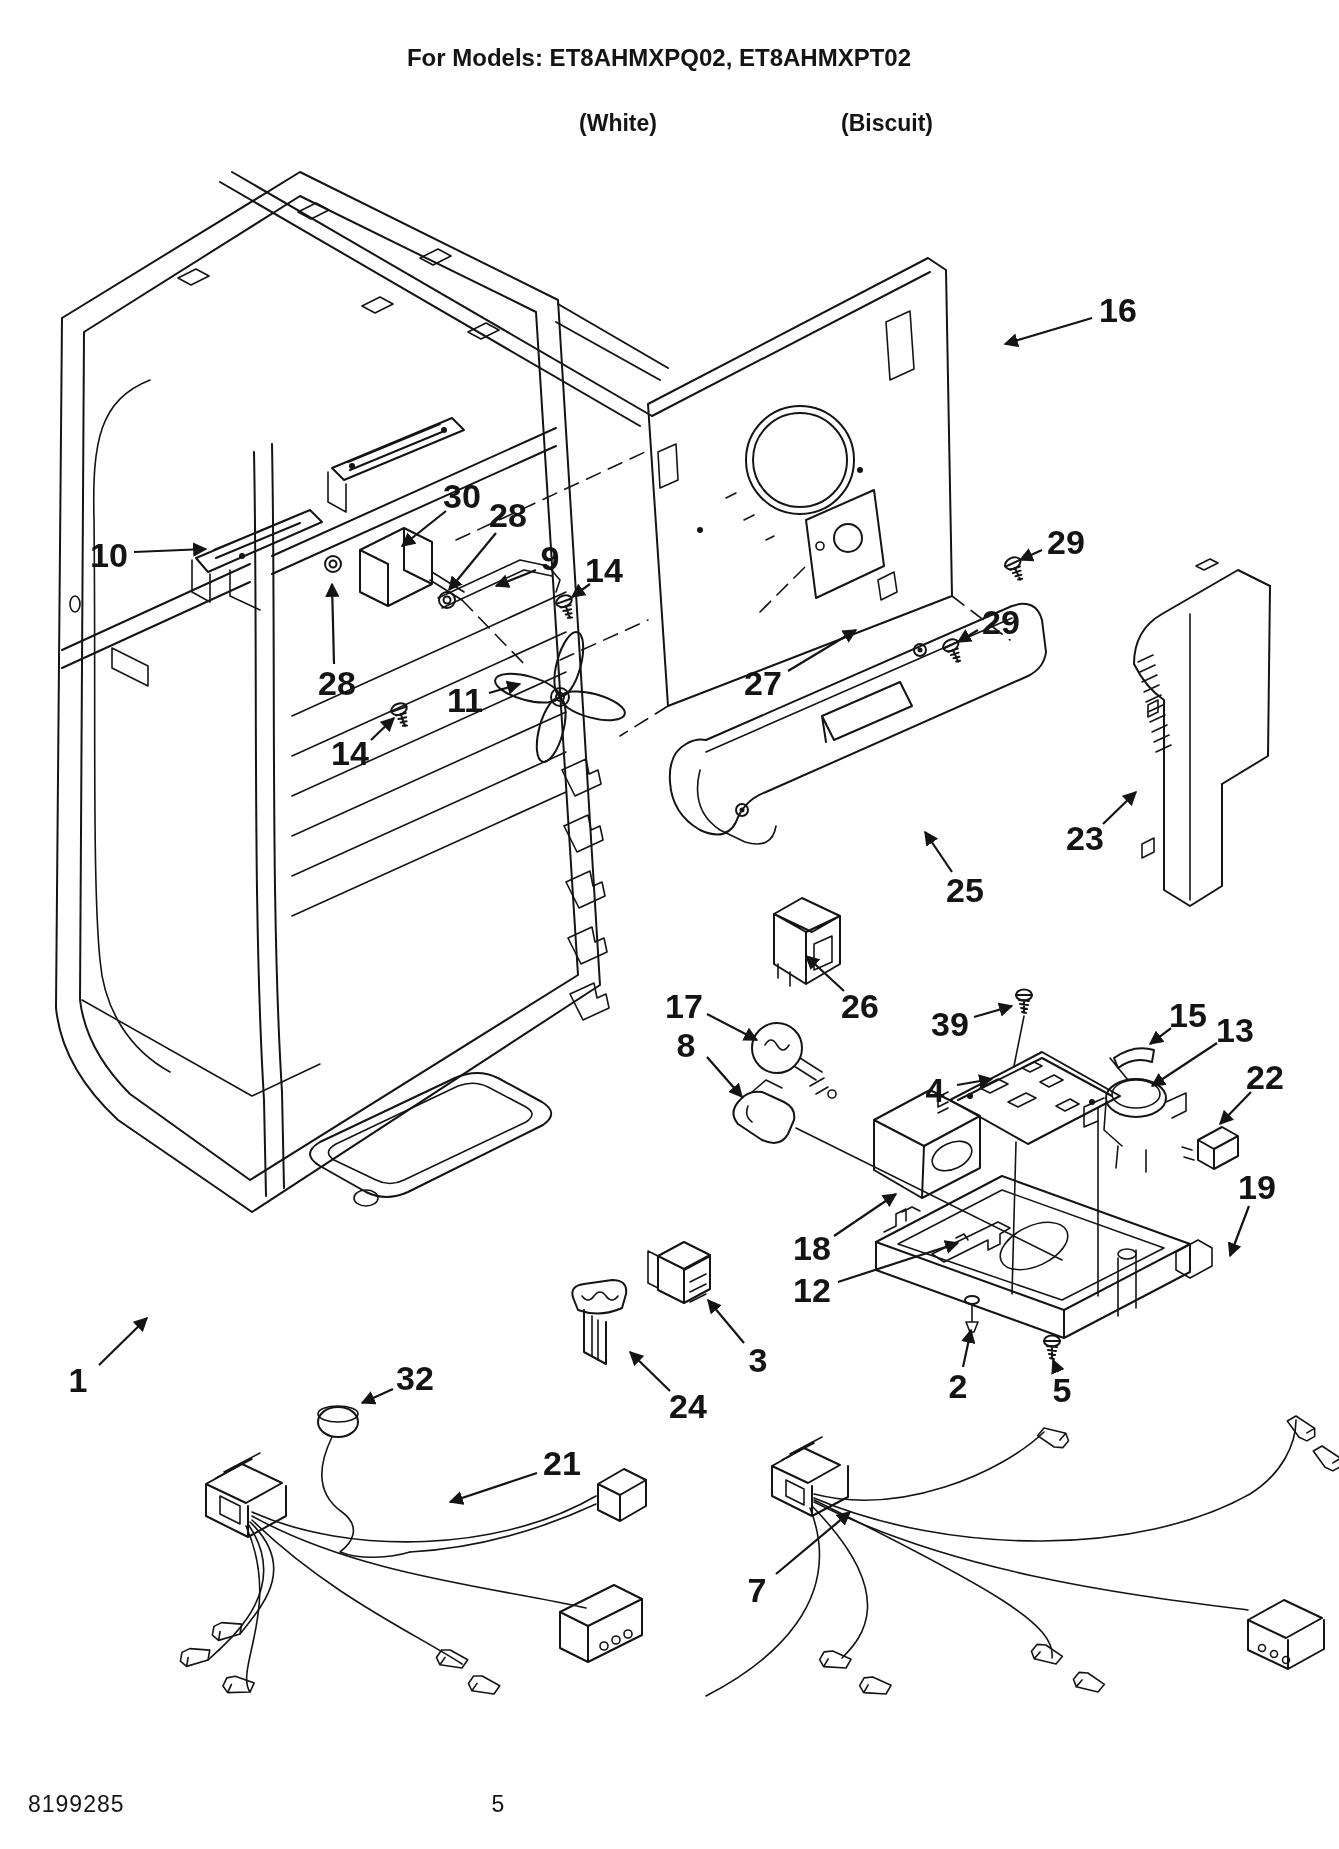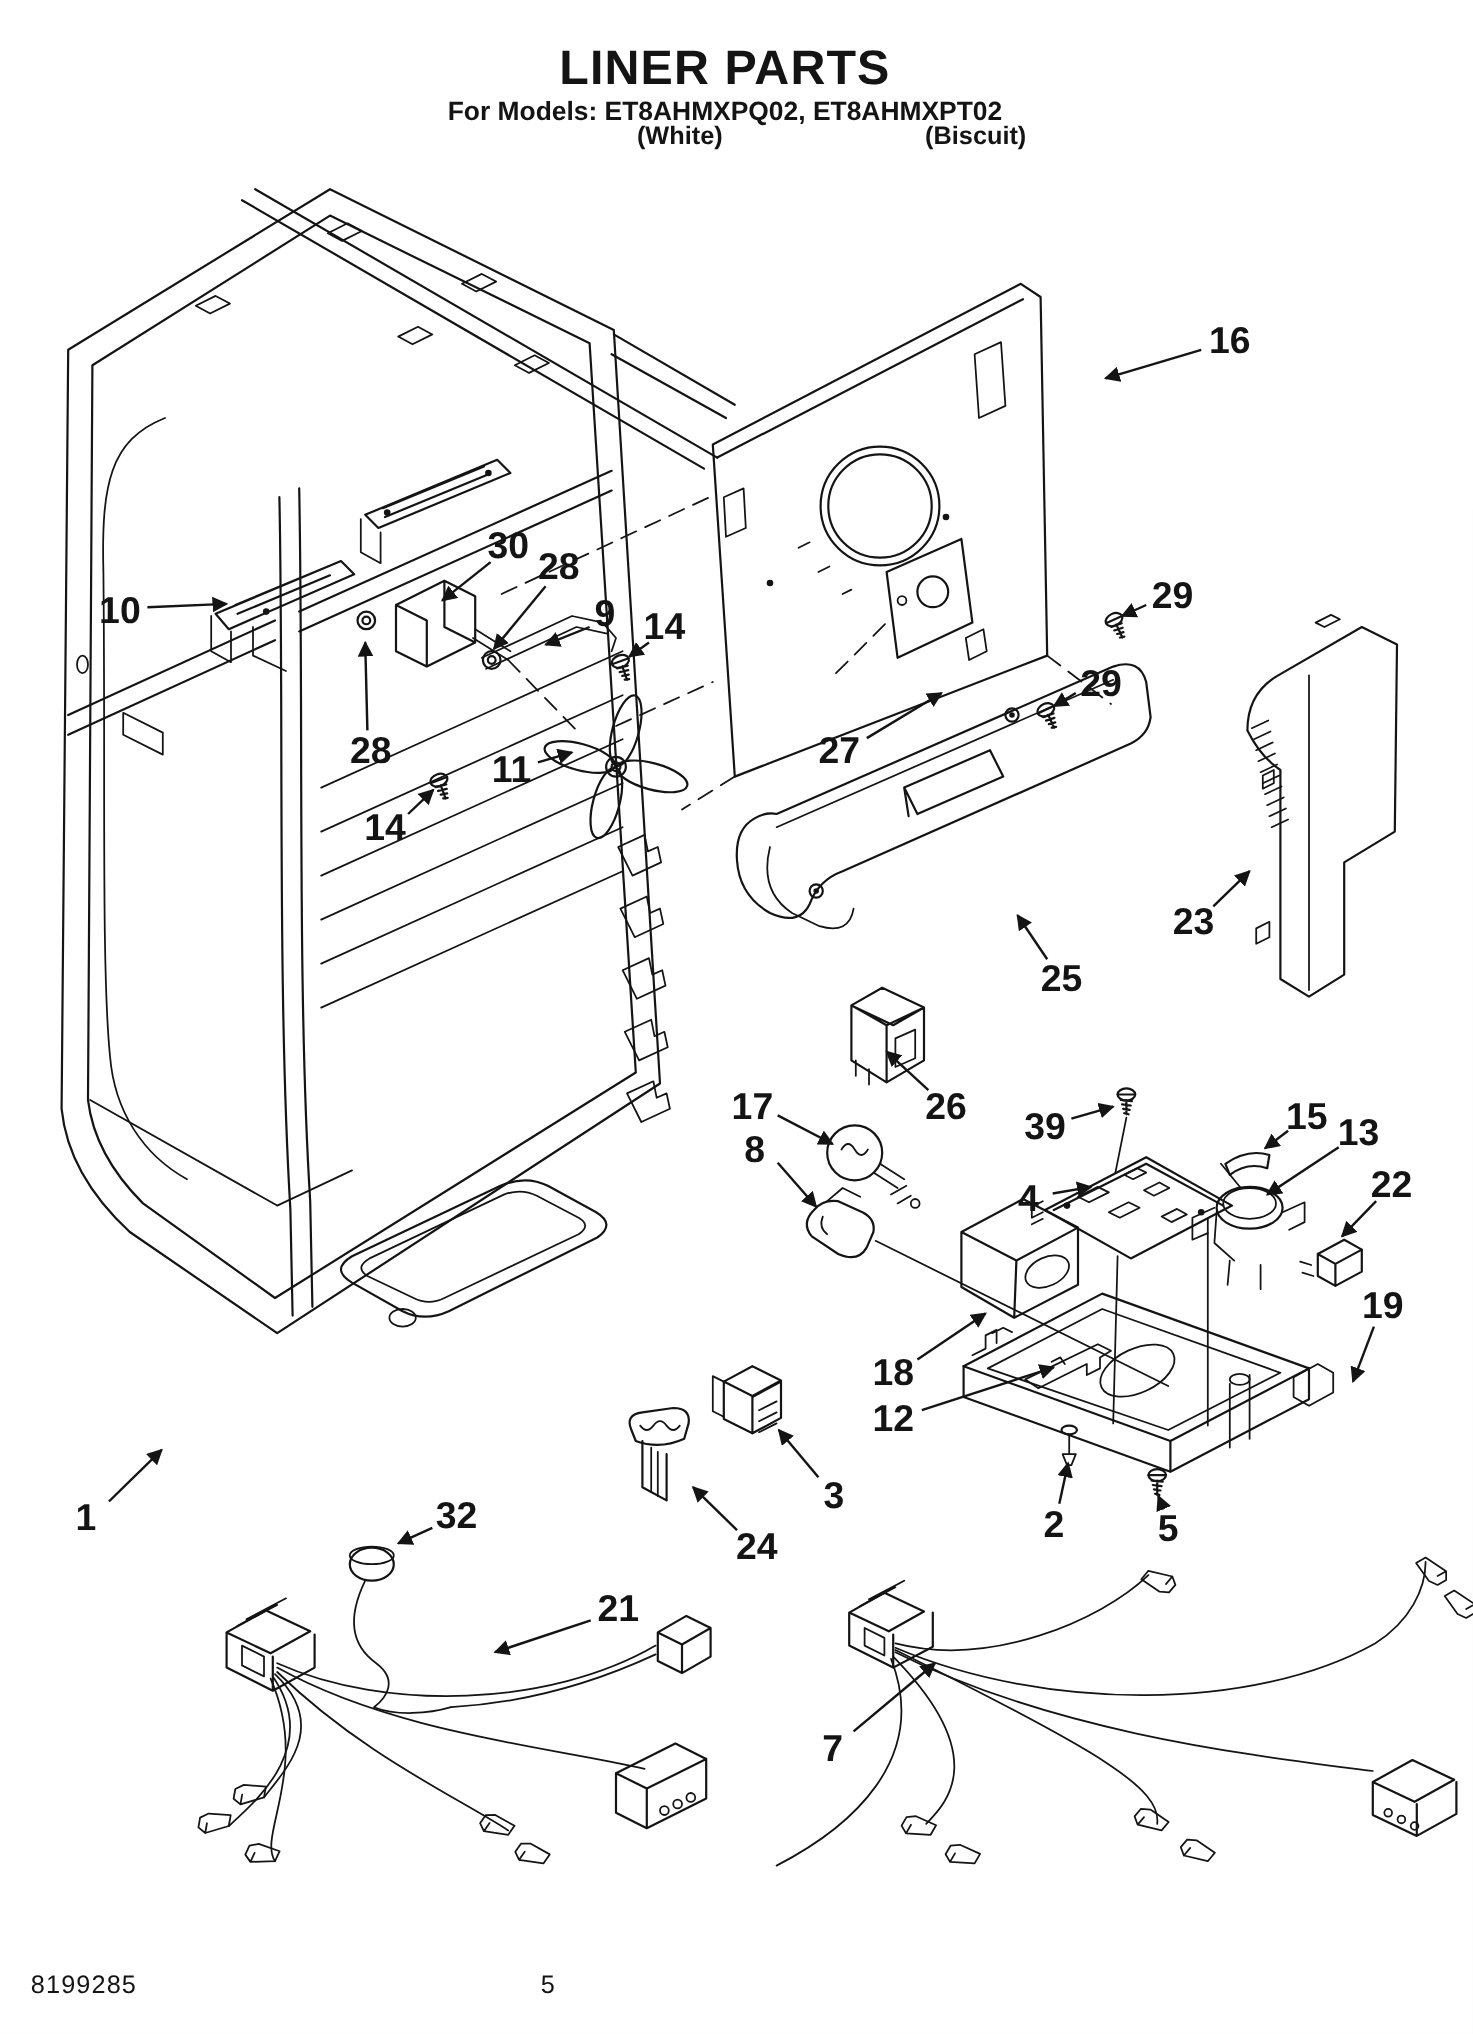--- a/index.html
+++ b/index.html
@@ -27,21 +27,20 @@
   .dot{fill:currentColor;stroke:none;}
   .leader{stroke:#141414;stroke-width:2.2;fill:none;}
   .callout-num{font-family:"Liberation Sans",sans-serif;font-weight:bold;font-size:34px;fill:#141414;text-anchor:middle;dominant-baseline:central;}
 </style>
 </head>
 <body>
 
 <div class="page">
 
   <div class="hdr">
-    <div class="title">LINER PARTS</div>
     <div class="models">For Models: ET8AHMXPQ02, ET8AHMXPT02</div>
   </div>
   <div class="finish white">(White)</div>
   <div class="finish biscuit">(Biscuit)</div>
 
   <svg class="diagram" width="1339" height="1849" viewBox="0 0 1339 1849" xmlns="http://www.w3.org/2000/svg" style="color: rgb(20, 20, 20);">
     <defs>
       <marker id="arrowhead" viewBox="0 0 10 10" refX="9" refY="5" markerWidth="6.5" markerHeight="6.5" orient="auto-start-reverse">
         <path d="M0,0 L10,5 L0,10 z" fill="#141414"></path>
       </marker>

